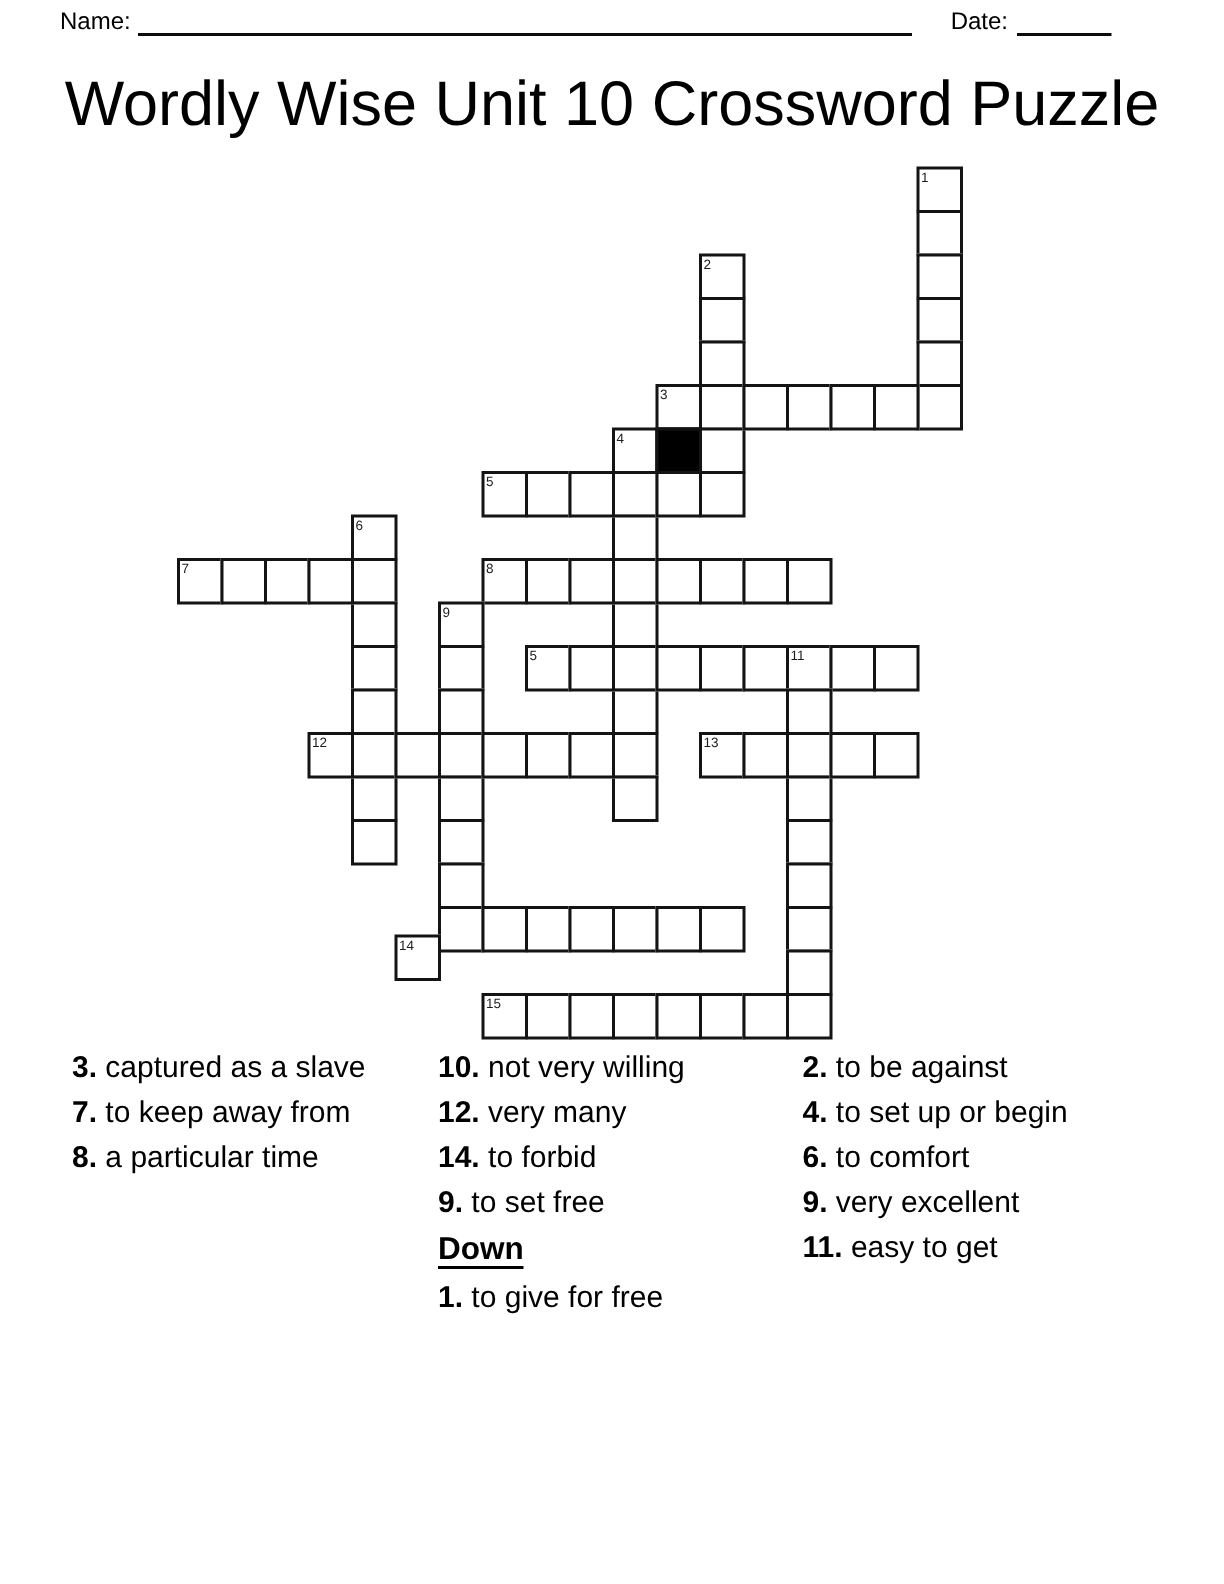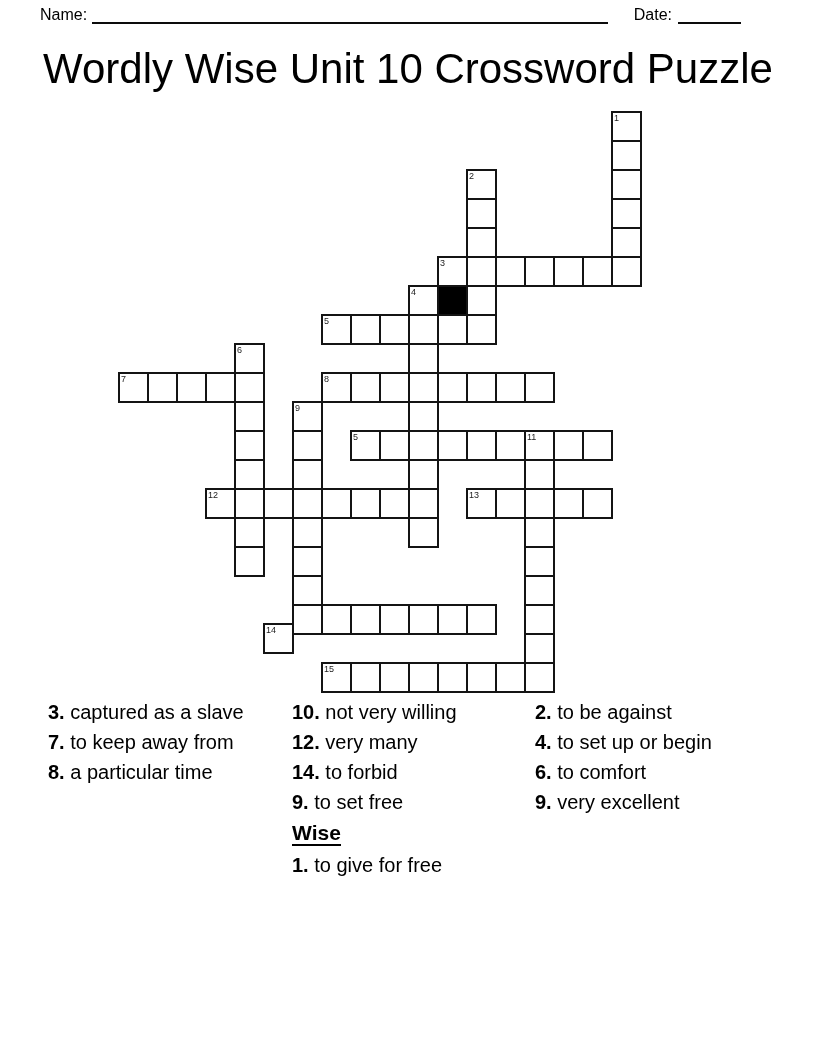--- a/index.html
+++ b/index.html
@@ -185,24 +185,25 @@
       <div class="clue-col clue-col-0">
         <div class="clue"><span class="clue-num">3.</span> captured as a slave</div>
         <div class="clue"><span class="clue-num">7.</span> to keep away from</div>
         <div class="clue"><span class="clue-num">8.</span> a particular time</div>
       </div>
       <div class="clue-col clue-col-1">
         <div class="clue"><span class="clue-num">10.</span> not very willing</div>
         <div class="clue"><span class="clue-num">12.</span> very many</div>
         <div class="clue"><span class="clue-num">14.</span> to forbid</div>
         <div class="clue"><span class="clue-num">9.</span> to set free</div>
-        <div class="clue-heading"><span>Wise</span></div>
+        <div class="clue-heading"><span>Down</span></div>
         <div class="clue"><span class="clue-num">1.</span> to give for free</div>
       </div>
       <div class="clue-col clue-col-2">
         <div class="clue"><span class="clue-num">2.</span> to be against</div>
         <div class="clue"><span class="clue-num">4.</span> to set up or begin</div>
         <div class="clue"><span class="clue-num">6.</span> to comfort</div>
         <div class="clue"><span class="clue-num">9.</span> very excellent</div>
+        <div class="clue"><span class="clue-num">11.</span> easy to get</div>
       </div>
     </div>
 
 </div>
 
 </body></html>

